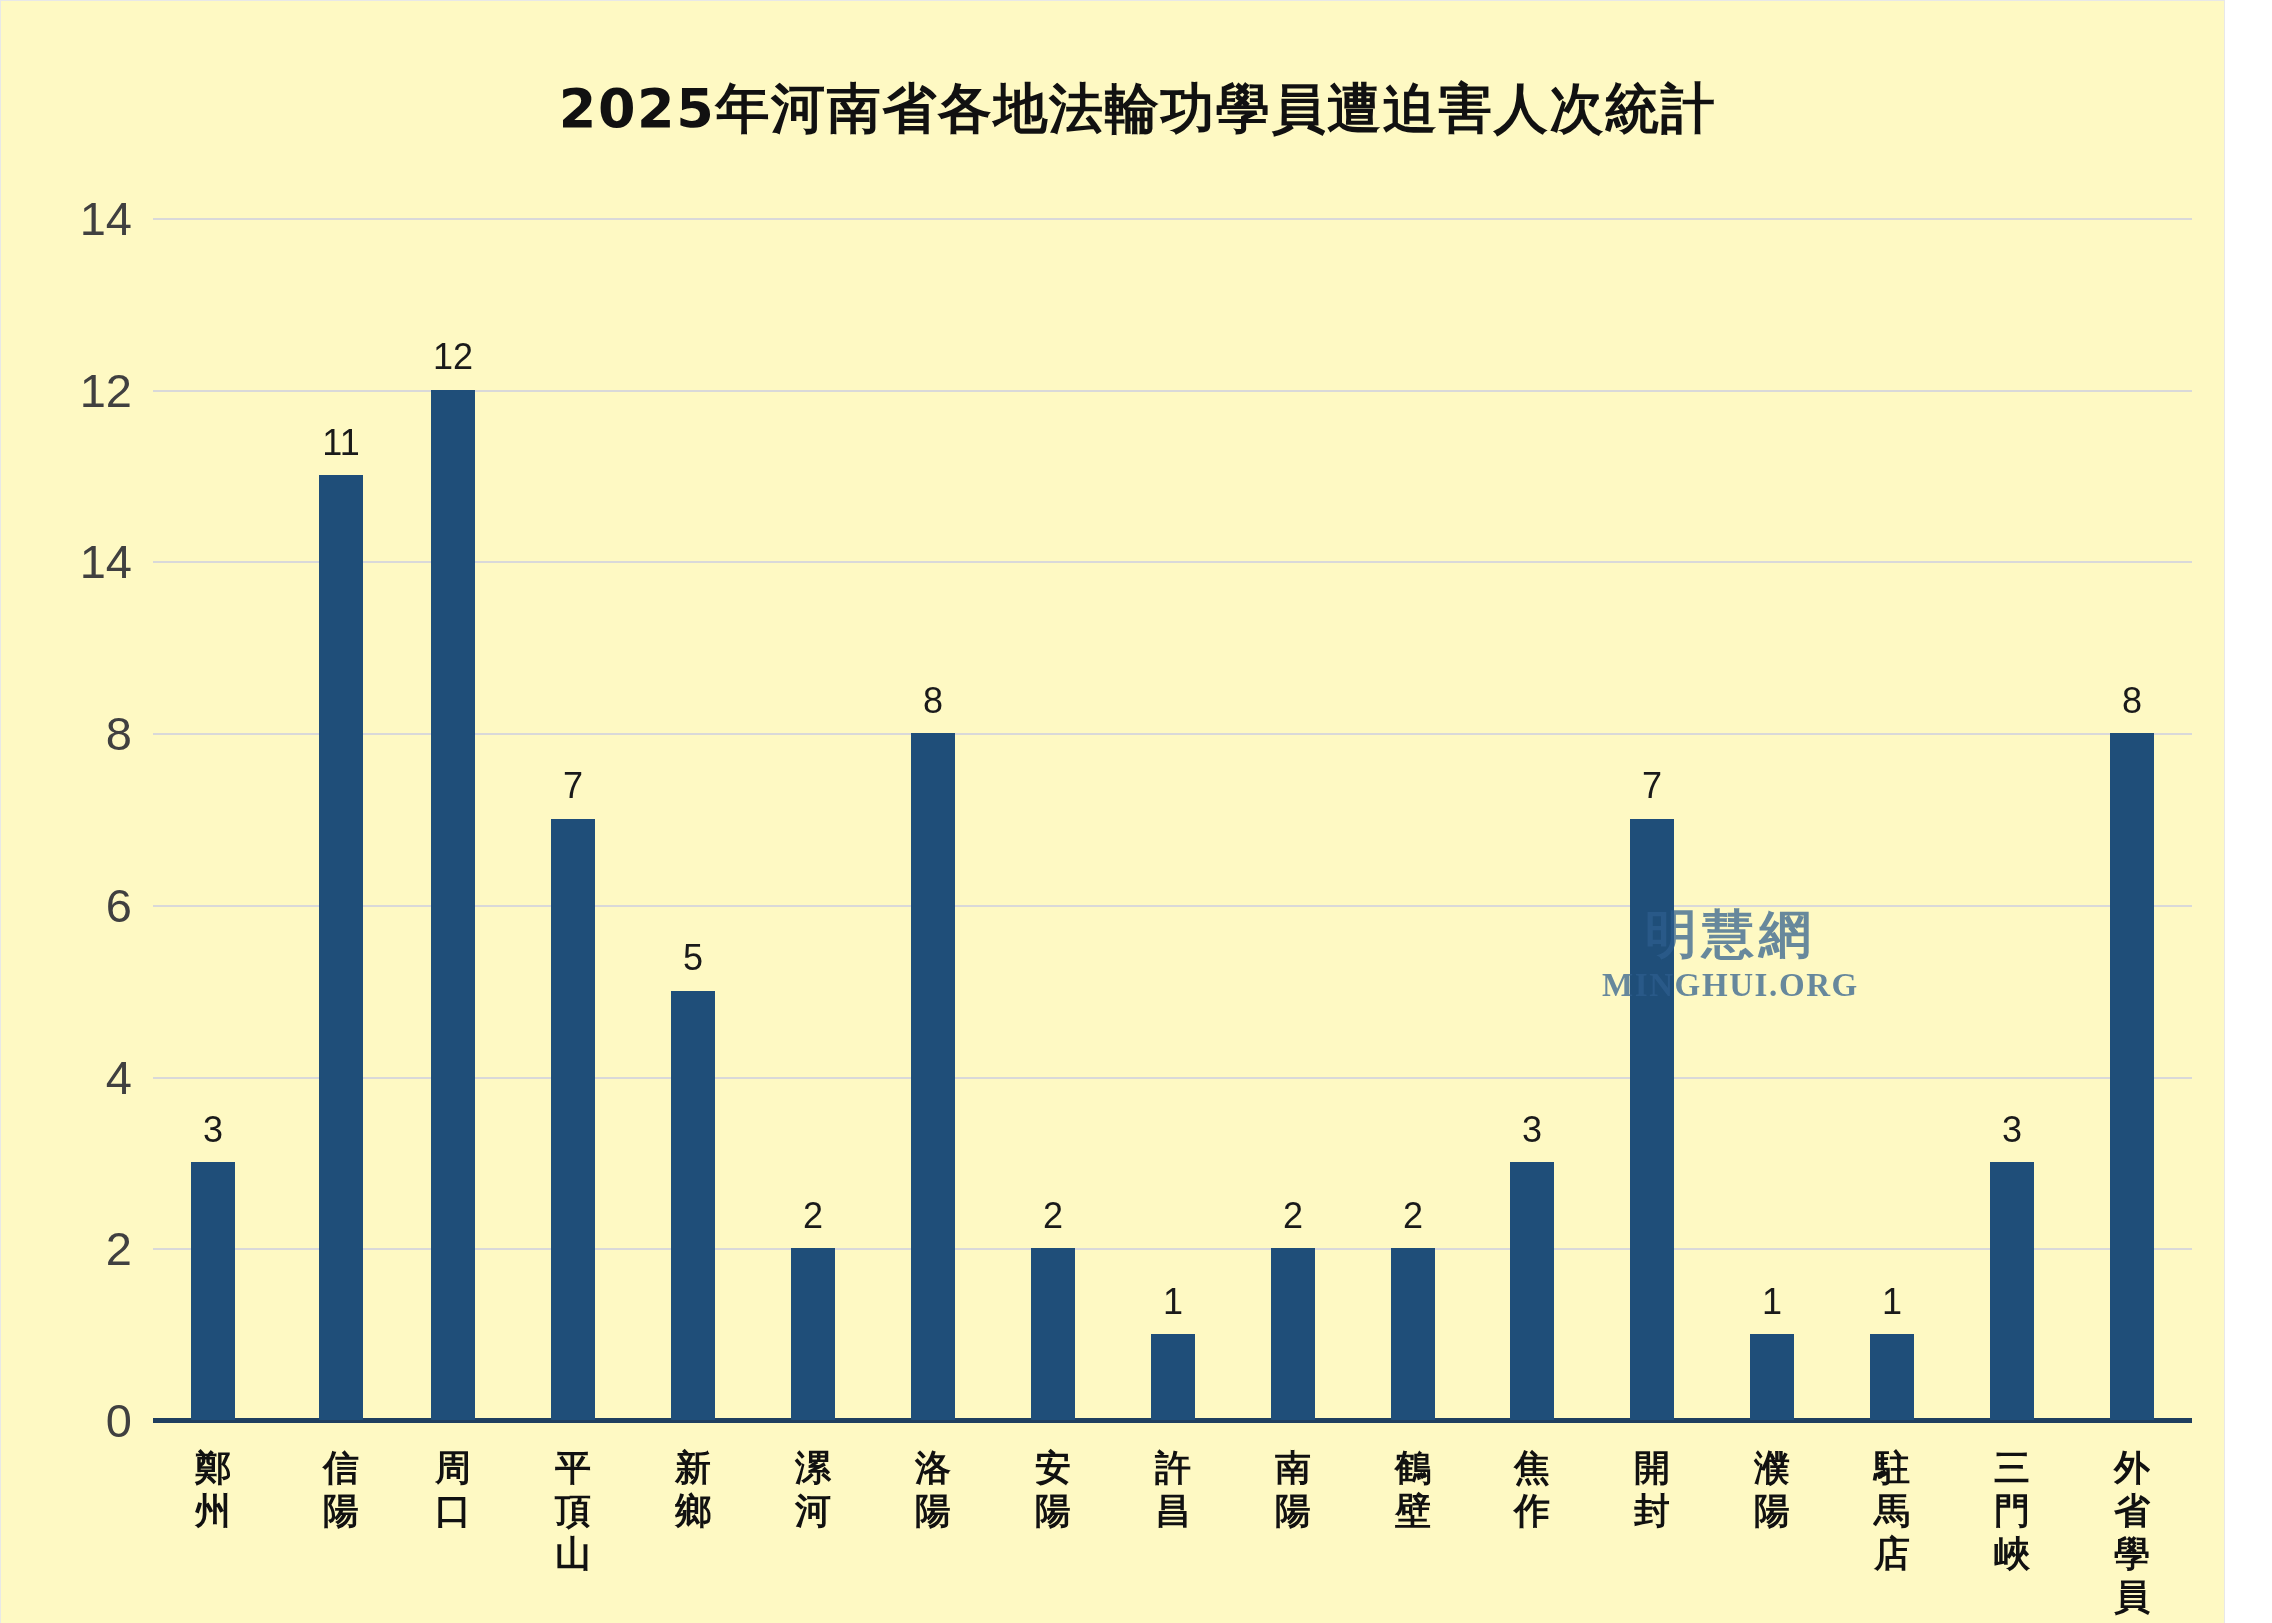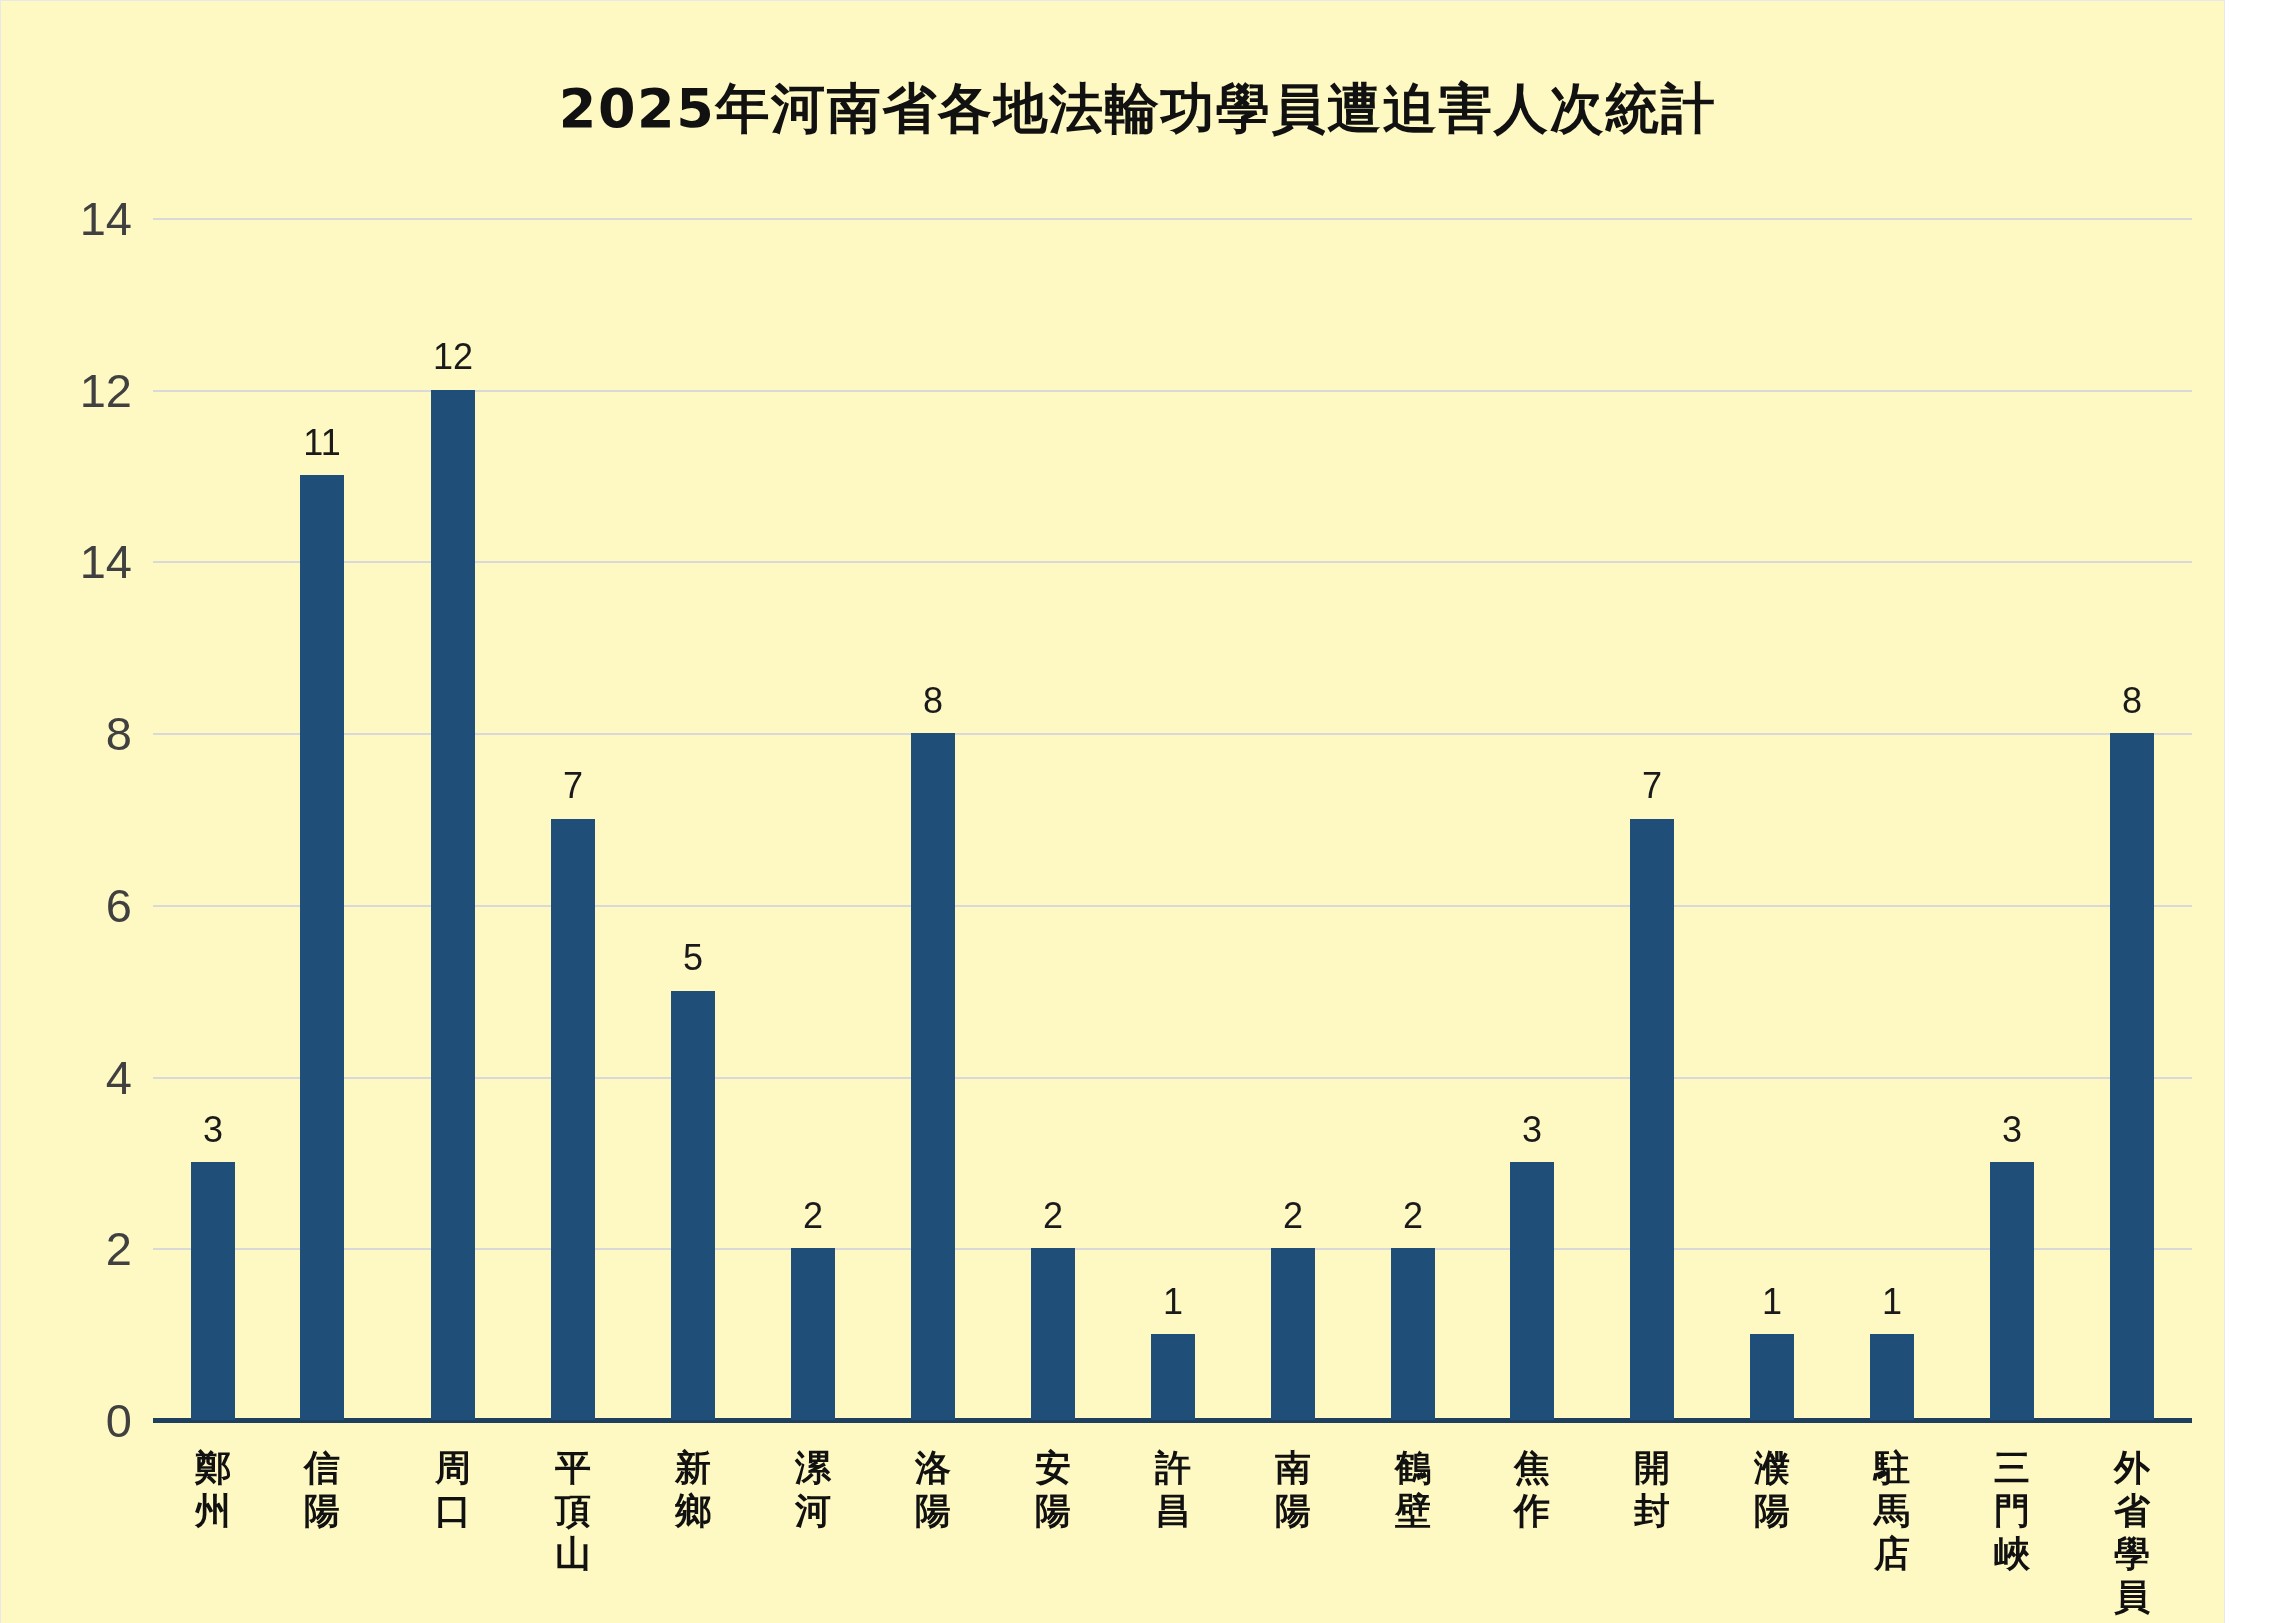--- a/index.html
+++ b/index.html
@@ -155,21 +155,21 @@
         <div class="ytick" style="top: 172px;">12</div>
         <div class="ytick" style="top: 0px;">14</div>
       </div>
     <div class="axis-line"></div>
     <div id="bars">
         <div class="bar-slot" style="left: 0px; width: 120px;">
           <div class="bar" style="height: 258px; background: rgb(31, 78, 121);"></div>
           <div class="bar-value" style="bottom: 269px;">3</div>
           <div class="cat-label">鄭州</div>
         </div>
-        <div class="bar-slot" style="left: 109px; width: 120px;">
+        <div class="bar-slot" style="left: 128px; width: 120px;">
           <div class="bar" style="height: 945px; background: rgb(31, 78, 121);"></div>
           <div class="bar-value" style="bottom: 956px;">11</div>
           <div class="cat-label">信陽</div>
         </div>
         <div class="bar-slot" style="left: 240px; width: 120px;">
           <div class="bar" style="height: 1030px; background: rgb(31, 78, 121);"></div>
           <div class="bar-value" style="bottom: 1042px;">12</div>
           <div class="cat-label">周口</div>
         </div>
         <div class="bar-slot" style="left: 360px; width: 120px;">
@@ -238,15 +238,19 @@
           <div class="cat-label">三門峽</div>
         </div>
         <div class="bar-slot" style="left: 1919px; width: 120px;">
           <div class="bar" style="height: 687px; background: rgb(31, 78, 121);"></div>
           <div class="bar-value" style="bottom: 698px;">8</div>
           <div class="cat-label">外省學員</div>
         </div>
       </div>
   </div>
 
+  <div id="watermark">
+    <div class="wm-cn">明慧網</div>
+    <div class="wm-en">MINGHUI.ORG</div>
+  </div>
 
 </div>
 
 
 </body></html>

